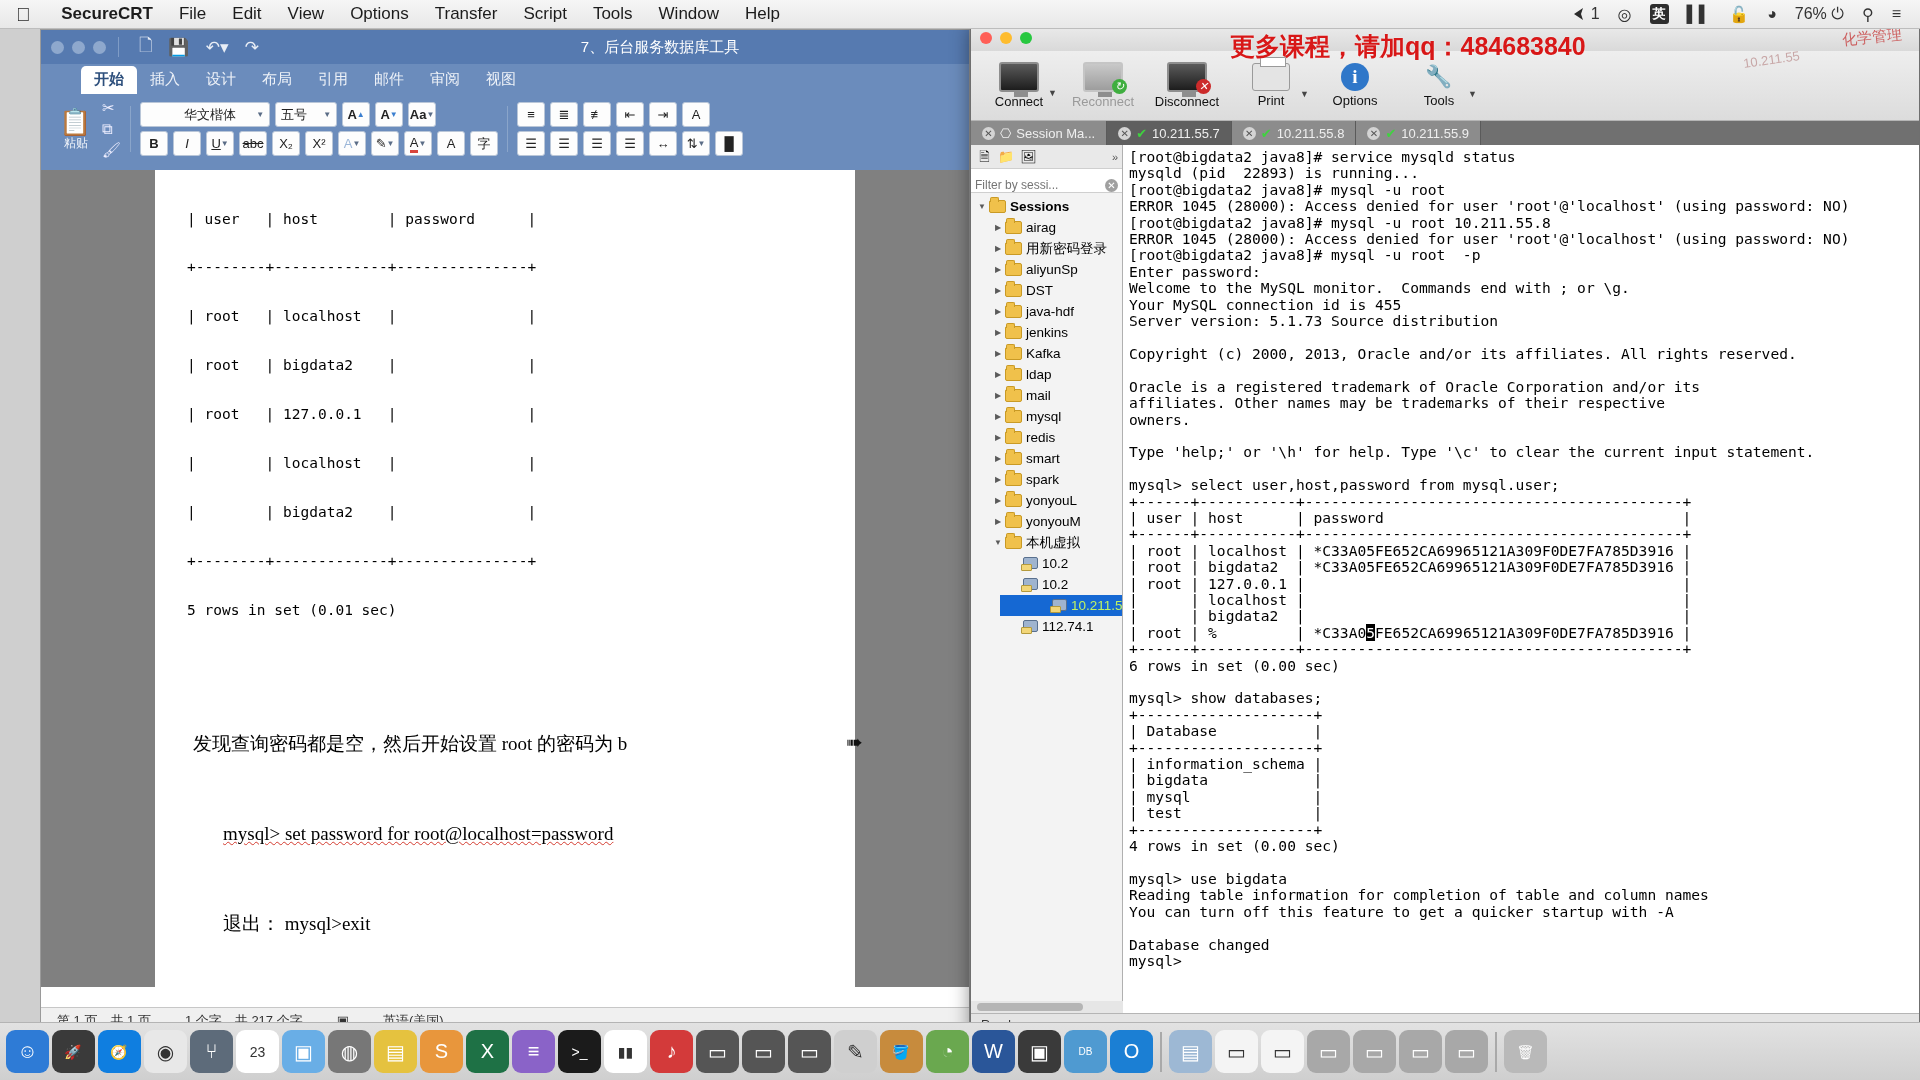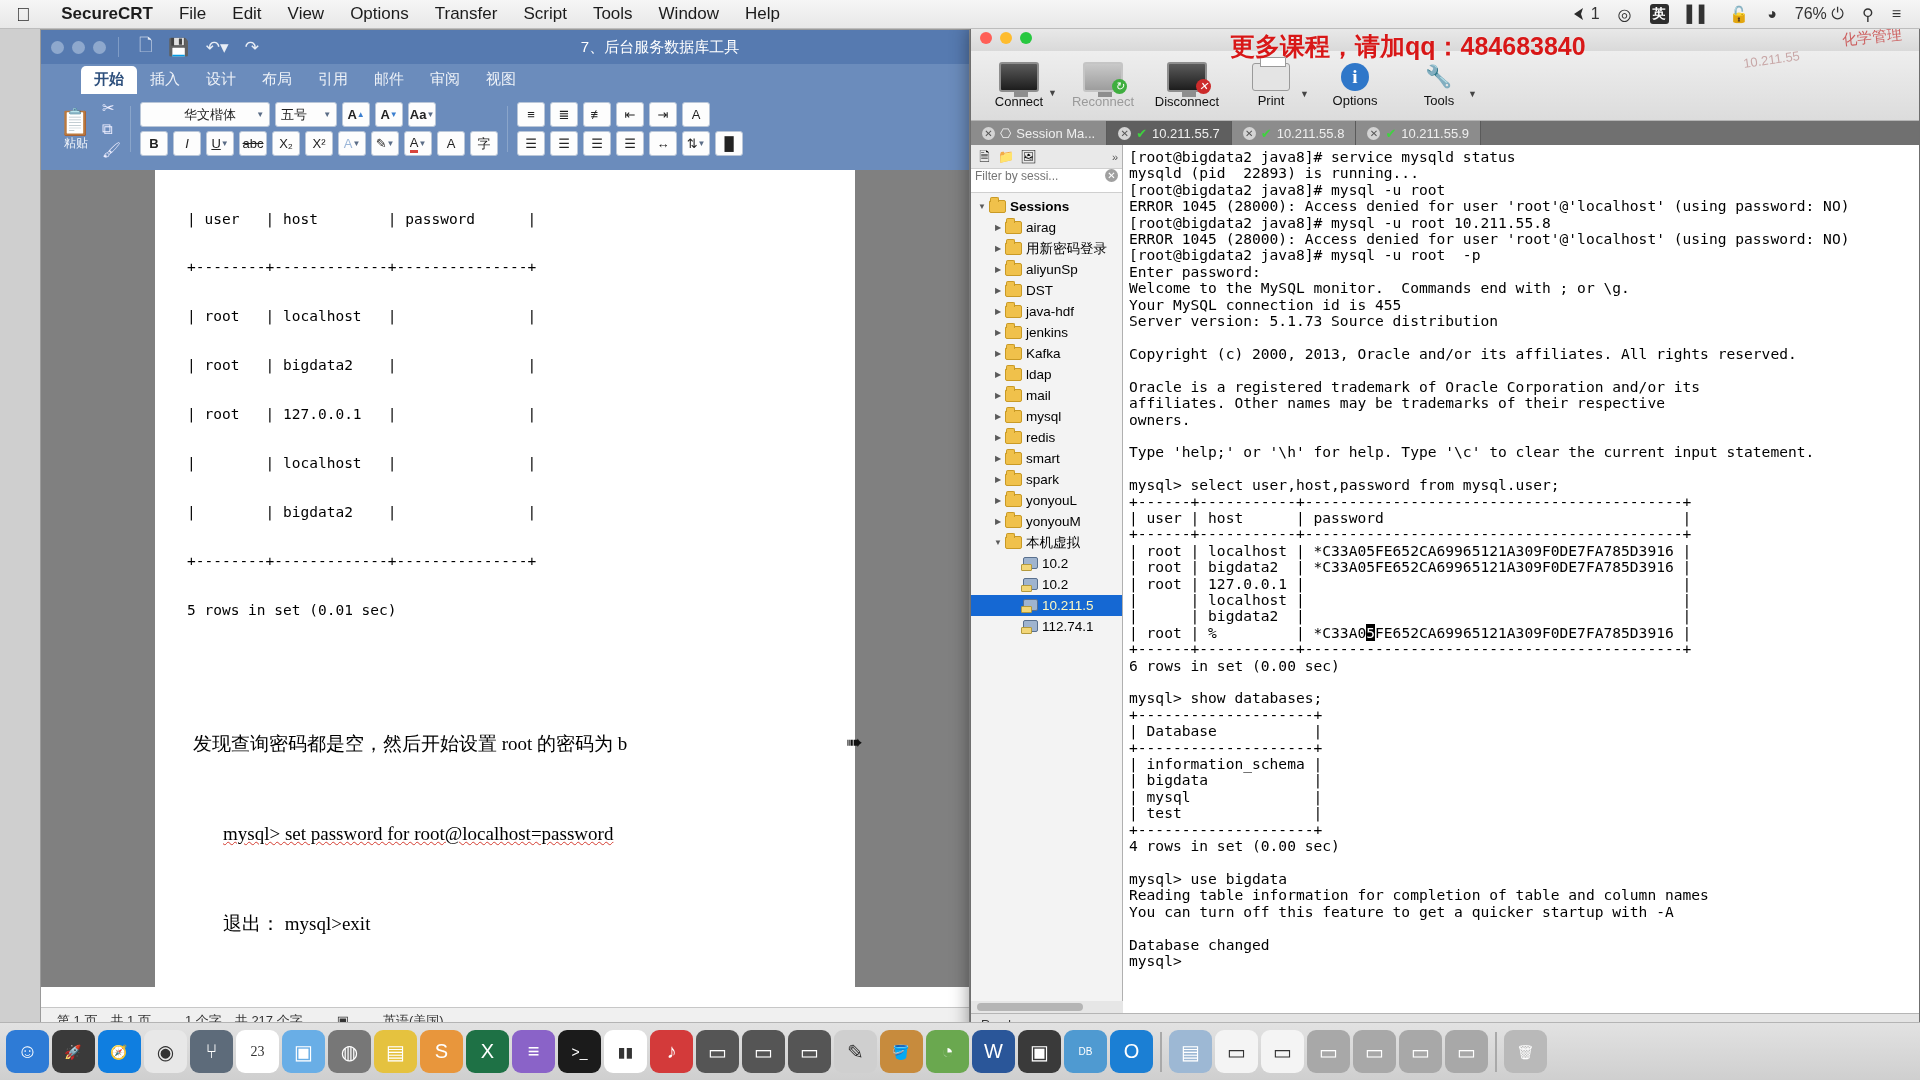--- a/index.html
+++ b/index.html
@@ -131,27 +131,27 @@
          border-right:1px solid #5a5a5a; background:#8c8c8c; white-space:nowrap;}
   .ctab.sm-active{ background:#5f5f5f; }
   .ctab .x{ width:13px;height:13px;border-radius:50%;background:#d4d4d4;color:#555;font-size:10px;
             line-height:13px;text-align:center; }
   .ctab .chk{ color:#3fd23f; font-size:13px; }
   #crt-body{ flex:1; display:flex; min-height:0; }
   #sess-pane{ width:152px; background:#f3f3f3; border-right:1px solid #b0b0b0; display:flex; flex-direction:column; }
   #sess-tools{ height:24px; display:flex; align-items:center; gap:3px; padding:0 4px; border-bottom:1px solid #cfcfcf; background:#e9e9e9;}
   .st-ic{ width:19px;height:18px;font-size:13px;text-align:center;line-height:18px; }
   .chev{ margin-left:auto; font-size:11px; color:#555; }
-  #sess-filter{ height:24px; border-bottom:1px solid #cfcfcf; display:flex; align-items:flex-start;
+  #sess-filter{ height:24px; border-bottom:1px solid #cfcfcf; display:flex; align-items:flex-end;
                 padding:0 4px; background:#fff; }
   #sess-filter input{ border:0; outline:0; font-size:12px; color:#888; width:100%; background:transparent; font-family:"Liberation Sans",sans-serif;}
   .f-clear{ width:13px;height:13px;border-radius:50%;background:#a0a0a0;color:#fff;font-size:10px;line-height:13px;text-align:center;flex:0 0 13px;}
   #tree{ flex:1; overflow:hidden; font-size:13.5px; padding-top:3px; }
   .tnode{ display:flex; align-items:center; height:21px; white-space:nowrap; padding-right:2px; }
-  .tnode.sel{ background:#1568d3; color:#fef9c3; }
+  .tnode.sel{ background:#1568d3; color:#bef264;margin-left:29px; }
   .tw{ width:14px; flex:0 0 14px; text-align:center; font-size:8px; color:#5a5a5a; }
   .folder{ width:17px; flex:0 0 17px; height:13px; position:relative; margin-right:4px; }
   .folder:before{ content:""; position:absolute; inset:0; background:#f0c14b; border:1px solid #c99a25; border-radius:2px; }
   .folder:after{ content:""; position:absolute; left:1px; top:-3px; width:7px; height:4px; background:#f0c14b; border:1px solid #c99a25; border-bottom:0; border-radius:2px 2px 0 0;}
   .srvic{ width:17px; flex:0 0 17px; height:14px; margin-right:4px; position:relative; }
   .srvic:before{ content:""; position:absolute; left:2px; top:0; width:13px; height:10px; background:#9fb4cf; border:1px solid #59708e; border-radius:2px;}
   .srvic:after{ content:""; position:absolute; left:0px; bottom:0; width:9px; height:5px; background:#f2d678; border:1px solid #b49a3c; border-radius:1px;}
   #term{
     flex:1; background:#ffffff; overflow:hidden; position:relative;
     font-family:"DejaVu Sans Mono", monospace; font-size:14.6px; line-height:16.4px;
@@ -604,21 +604,21 @@
     </div>
     <div class="di" style="background: rgb(15, 126, 224); color: rgb(255, 255, 255);">
       <span style="font-size: 14px;">🧭</span>
     </div>
     <div class="di" style="background: rgb(232, 232, 232); color: rgb(51, 51, 51);">
       <span style="font-size: 20px;">◉</span>
     </div>
     <div class="di" style="background: rgb(93, 107, 122); color: rgb(255, 255, 255);">
       <span style="font-size: 20px;">⑂</span>
     </div>
-    <div class="di" style="background: rgb(255, 255, 255); color: rgb(51, 51, 51); font-family: Liberation Serif, serif;">
+    <div class="di" style="background: rgb(255, 255, 255); color: rgb(51, 51, 51);">
       <span style="font-size: 14px;">23</span>
     </div>
     <div class="di" style="background: rgb(105, 174, 230); color: rgb(255, 255, 255);">
       <span style="font-size: 20px;">▣</span>
     </div>
     <div class="di" style="background: rgb(119, 119, 119); color: rgb(255, 255, 255);">
       <span style="font-size: 20px;">◍</span>
     </div>
     <div class="di" style="background: rgb(229, 194, 63); color: rgb(255, 255, 255);">
       <span style="font-size: 20px;">▤</span>

